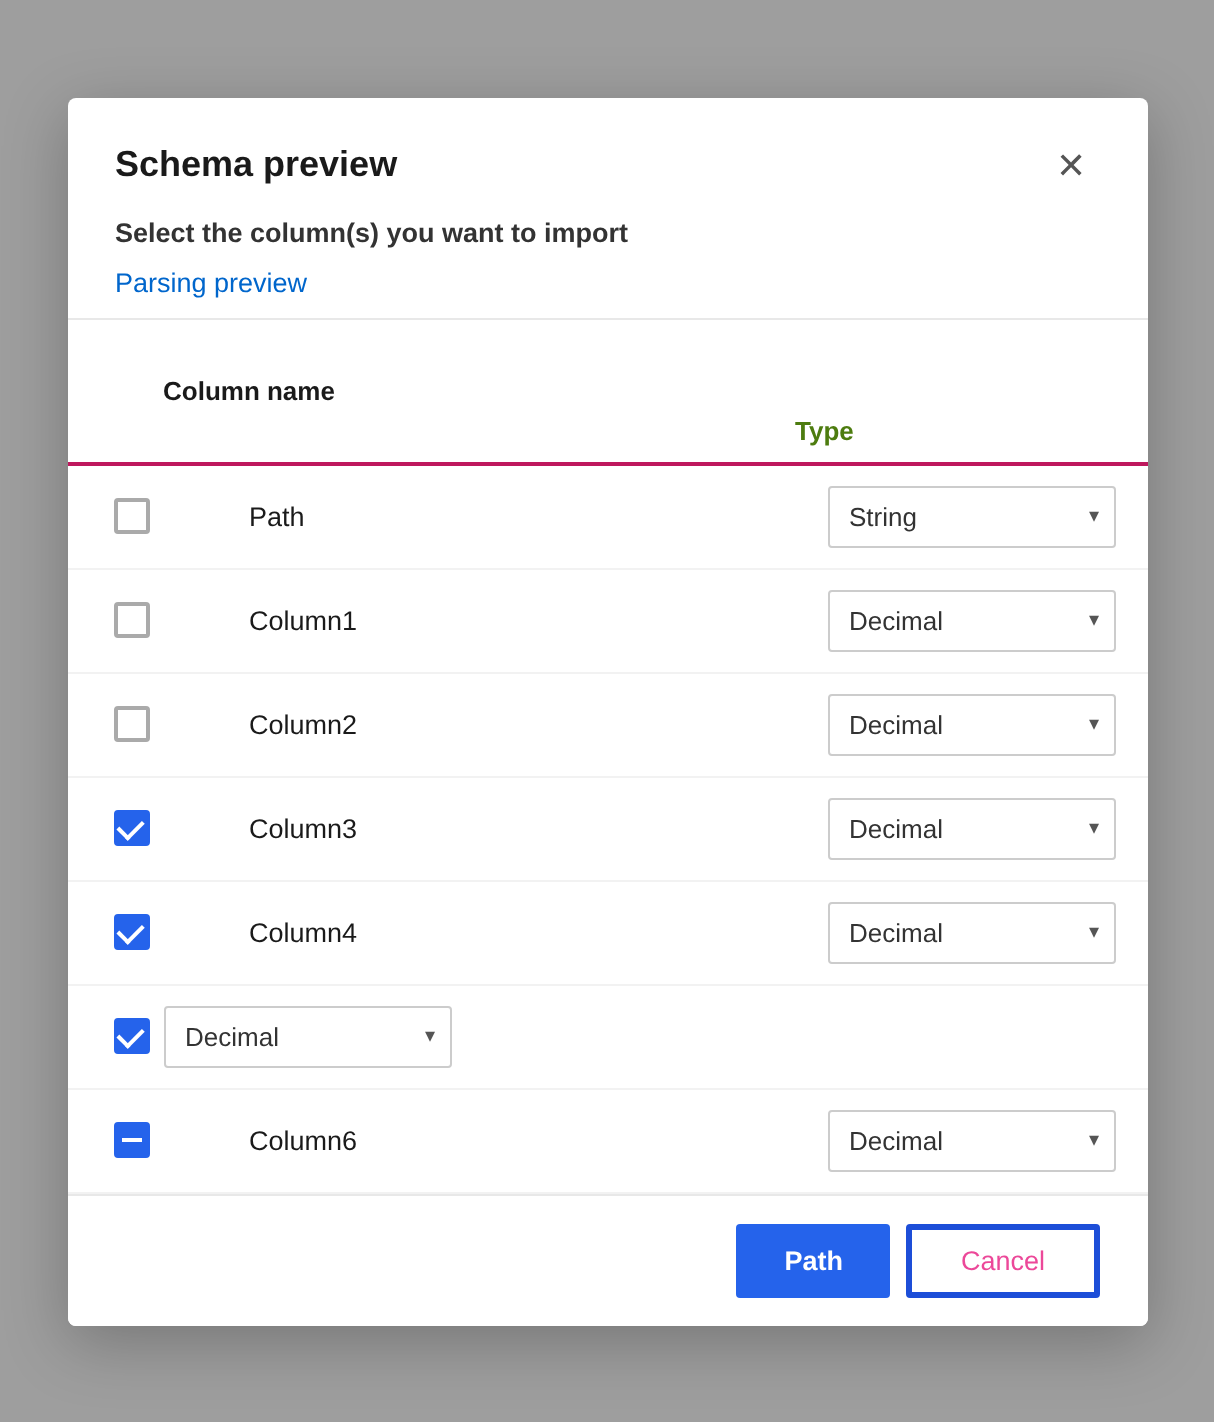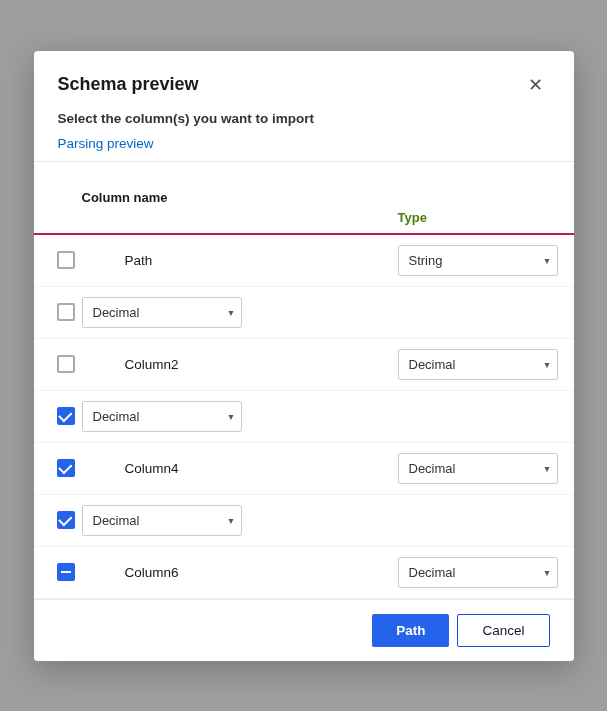--- a/index.html
+++ b/index.html
@@ -180,21 +180,21 @@
 
     .col-name {
       flex: 1;
       font-size: 13.5px;
       color: #1a1a1a;
       padding-left: 8px;
       margin-left: 35px;
     }
 
     .type-select-wrapper {
-      width: 160px;
+      width: 144px;
       position: relative;
     }
 
     .type-select {
       width: 100%;
       appearance: none;
       -webkit-appearance: none;
       border: 1px solid #ccc;
       background: #fff;
       padding: 7px 28px 7px 10px;
@@ -231,22 +231,22 @@
       padding: 8px 24px;
       font-size: 13.5px;
       font-weight: 600;
       cursor: pointer;
       border-radius: 2px;
       min-width: 70px;
     }
 
     .btn-cancel {
       background: #fff;
-      color: #0f172a;
-      border: 1px solid #1d4ed8;
+      color: #ec4899;
+      border: 3px solid #1d4ed8;
       padding: 8px 24px;
       font-size: 13.5px;
       cursor: pointer;
       border-radius: 2px;
       min-width: 70px;
     }
 
     .row-partial-visible {
       height: 40px;
       overflow: hidden;
@@ -279,33 +279,35 @@
           <div class="checkbox-wrapper">
             <div class="checkbox"></div>
           </div>
           <span class="col-name">Path</span>
           <div class="type-select-wrapper"><select class="type-select"><option value="String">String</option><option value="Decimal">Decimal</option><option value="Integer">Integer</option><option value="Boolean">Boolean</option><option value="Date">Date</option><option value="DateTime">DateTime</option></select><span class="select-arrow">▾</span></div>
         </div>
         <div class="table-row">
           <div class="checkbox-wrapper">
             <div class="checkbox"></div>
           </div>
+          <span class="col-name">Column1</span>
           <div class="type-select-wrapper"><select class="type-select"><option value="String">String</option><option value="Decimal" selected="">Decimal</option><option value="Integer">Integer</option><option value="Boolean">Boolean</option><option value="Date">Date</option><option value="DateTime">DateTime</option></select><span class="select-arrow">▾</span></div>
         </div>
         <div class="table-row">
           <div class="checkbox-wrapper">
             <div class="checkbox"></div>
           </div>
           <span class="col-name">Column2</span>
           <div class="type-select-wrapper"><select class="type-select"><option value="String">String</option><option value="Decimal" selected="">Decimal</option><option value="Integer">Integer</option><option value="Boolean">Boolean</option><option value="Date">Date</option><option value="DateTime">DateTime</option></select><span class="select-arrow">▾</span></div>
         </div>
         <div class="table-row">
           <div class="checkbox-wrapper">
             <div class="checkbox checked"></div>
           </div>
+          <span class="col-name">Column3</span>
           <div class="type-select-wrapper"><select class="type-select"><option value="String">String</option><option value="Decimal" selected="">Decimal</option><option value="Integer">Integer</option><option value="Boolean">Boolean</option><option value="Date">Date</option><option value="DateTime">DateTime</option></select><span class="select-arrow">▾</span></div>
         </div>
         <div class="table-row">
           <div class="checkbox-wrapper">
             <div class="checkbox checked"></div>
           </div>
           <span class="col-name">Column4</span>
           <div class="type-select-wrapper"><select class="type-select"><option value="String">String</option><option value="Decimal" selected="">Decimal</option><option value="Integer">Integer</option><option value="Boolean">Boolean</option><option value="Date">Date</option><option value="DateTime">DateTime</option></select><span class="select-arrow">▾</span></div>
         </div>
         <div class="table-row">

